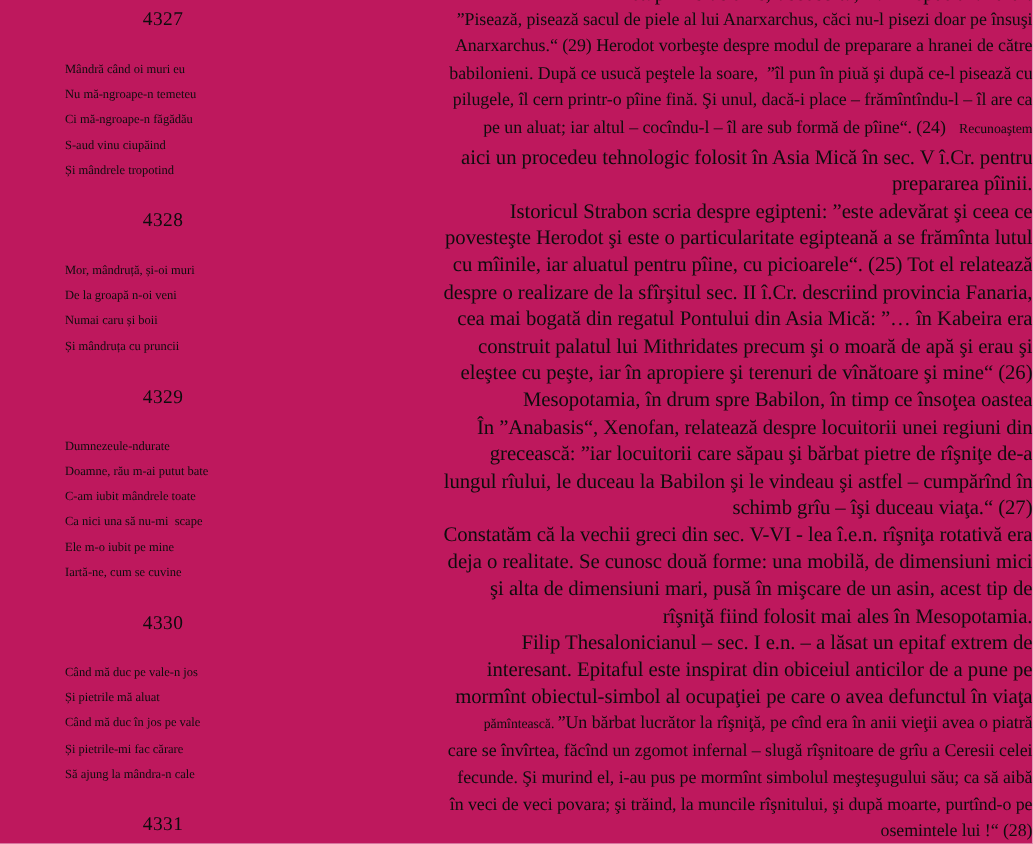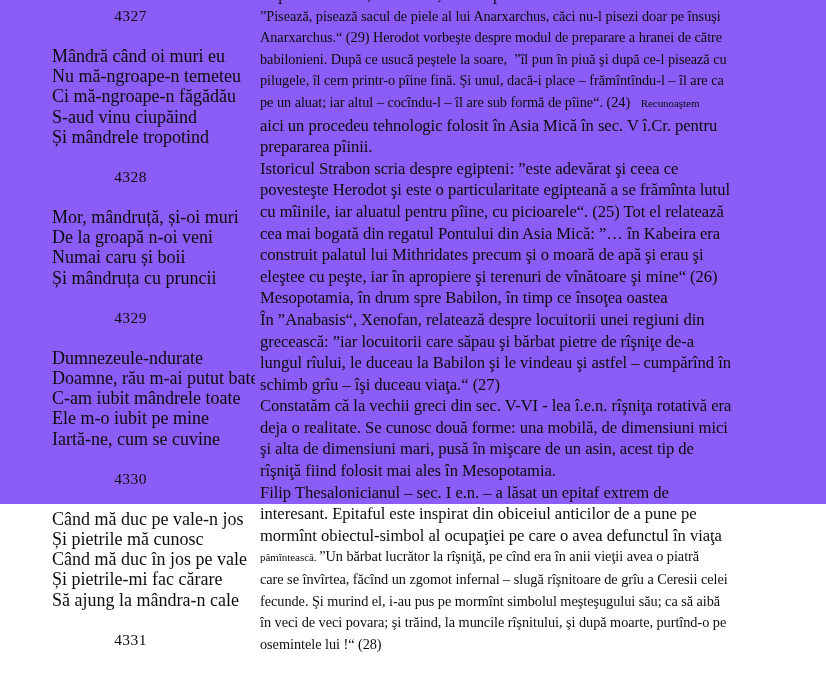--- a/index.html
+++ b/index.html
@@ -11,22 +11,22 @@
   body {
     width: 826px;
     height: 675px;
     overflow: hidden;
     font-family: "Liberation Serif", "DejaVu Serif", serif;
     color: #0d0d0d;
   }
   .page {
     position: relative;
     width: 826px;
-    height: 504px;
-    background: #8b5cf6;
+    height: 675px;
+    background: #be185d;
   }
 
   
   .col-left {
     position: absolute;
     left: 0;
     top: -14px;
     width: 255px;
     height: 692px;
     overflow: hidden;
@@ -44,21 +44,21 @@
     padding-left: 6px;
   }
   .verse-gap-top { height: 20px; }
   .verse-gap-bottom { height: 20px; }
   .verse-lines {
     margin: 0;
     padding: 0 0 0 52px;
     list-style: none;
   }
   .verse-lines li {
-    font-size: 18px;
+    font-size: 10px;
     line-height: 20.2px;
     white-space: pre;
   }
 
   
   .col-right {
     position: absolute;
     left: 260px;
     top: -16px;
     width: 566px;
@@ -68,20 +68,21 @@
   .para {
     margin: 0;
     padding: 0;
   }
   .ln {
     display: block;
     white-space: pre;
     font-size: 16.6px;
     line-height: 21.6px;
     letter-spacing: -0.05px;
+    text-align: right;
   }
   .ln.small {
     font-size: 14.3px;
     line-height: 21.6px;
     letter-spacing: -0.05px;
   }
   .ln.mixed {
     font-size: 14.3px;
     line-height: 21.6px;
   }
@@ -121,31 +122,32 @@
           </ul>
         </div>
         <div class="verse-block">
           <div class="verse-gap-top"></div>
           <div class="verse-number">4329</div>
           <div class="verse-gap-bottom"></div>
           <ul class="verse-lines">
             <li>Dumnezeule-ndurate</li>
             <li>Doamne, rău m-ai putut bate</li>
             <li>C-am iubit mândrele toate</li>
+            <li>Ca nici una să nu-mi  scape</li>
             <li>Ele m-o iubit pe mine</li>
             <li>Iartă-ne, cum se cuvine</li>
           </ul>
         </div>
         <div class="verse-block">
           <div class="verse-gap-top"></div>
           <div class="verse-number">4330</div>
           <div class="verse-gap-bottom"></div>
           <ul class="verse-lines">
             <li>Când mă duc pe vale-n jos</li>
-            <li>Și pietrile mă cunosc</li>
+            <li>Și pietrile mă aluat</li>
             <li>Când mă duc în jos pe vale</li>
             <li>Și pietrile-mi fac cărare</li>
             <li>Să ajung la mândra-n cale</li>
           </ul>
         </div>
         <div class="verse-block">
           <div class="verse-gap-top"></div>
           <div class="verse-number">4331</div>
         </div>
       </div>
@@ -157,20 +159,21 @@
         <span class="ln small">”Pisează, pisează sacul de piele al lui Anarxarchus, căci nu-l pisezi doar pe însuşi</span>
         <span class="ln small">Anarxarchus.“ (29) Herodot vorbeşte despre modul de preparare a hranei de către</span>
         <span class="ln small">babilonieni. După ce usucă peştele la soare,  ”îl pun în piuă şi după ce-l pisează cu</span>
         <span class="ln small">pilugele, îl cern printr-o pîine fină. Şi unul, dacă-i place – frămîntîndu-l – îl are ca</span>
         <span class="ln mixed"><span>pe un aluat; iar altul – cocîndu-l – îl are sub formă de pîine“. (24)   </span><span class="big">Recunoaştem</span></span>
         <span class="ln">aici un procedeu tehnologic folosit în Asia Mică în sec. V î.Cr. pentru</span>
         <span class="ln">prepararea pîinii.</span>
         <span class="ln">Istoricul Strabon scria despre egipteni: ”este adevărat şi ceea ce</span>
         <span class="ln">povesteşte Herodot şi este o particularitate egipteană a se frămînta lutul</span>
         <span class="ln">cu mîinile, iar aluatul pentru pîine, cu picioarele“. (25) Tot el relatează</span>
+        <span class="ln">despre o realizare de la sfîrşitul sec. II î.Cr. descriind provincia Fanaria,</span>
         <span class="ln">cea mai bogată din regatul Pontului din Asia Mică: ”… în Kabeira era</span>
         <span class="ln">construit palatul lui Mithridates precum şi o moară de apă şi erau şi</span>
         <span class="ln">eleştee cu peşte, iar în apropiere şi terenuri de vînătoare şi mine“ (26)</span>
         <span class="ln">Mesopotamia, în drum spre Babilon, în timp ce însoţea oastea</span>
         <span class="ln">În ”Anabasis“, Xenofan, relatează despre locuitorii unei regiuni din</span>
         <span class="ln">grecească: ”iar locuitorii care săpau şi bărbat pietre de rîşniţe de-a</span>
         <span class="ln">lungul rîului, le duceau la Babilon şi le vindeau şi astfel – cumpărînd în</span>
         <span class="ln">schimb grîu – îşi duceau viaţa.“ (27)</span>
         <span class="ln">Constatăm că la vechii greci din sec. V-VI - lea î.e.n. rîşniţa rotativă era</span>
         <span class="ln">deja o realitate. Se cunosc două forme: una mobilă, de dimensiuni mici</span>

